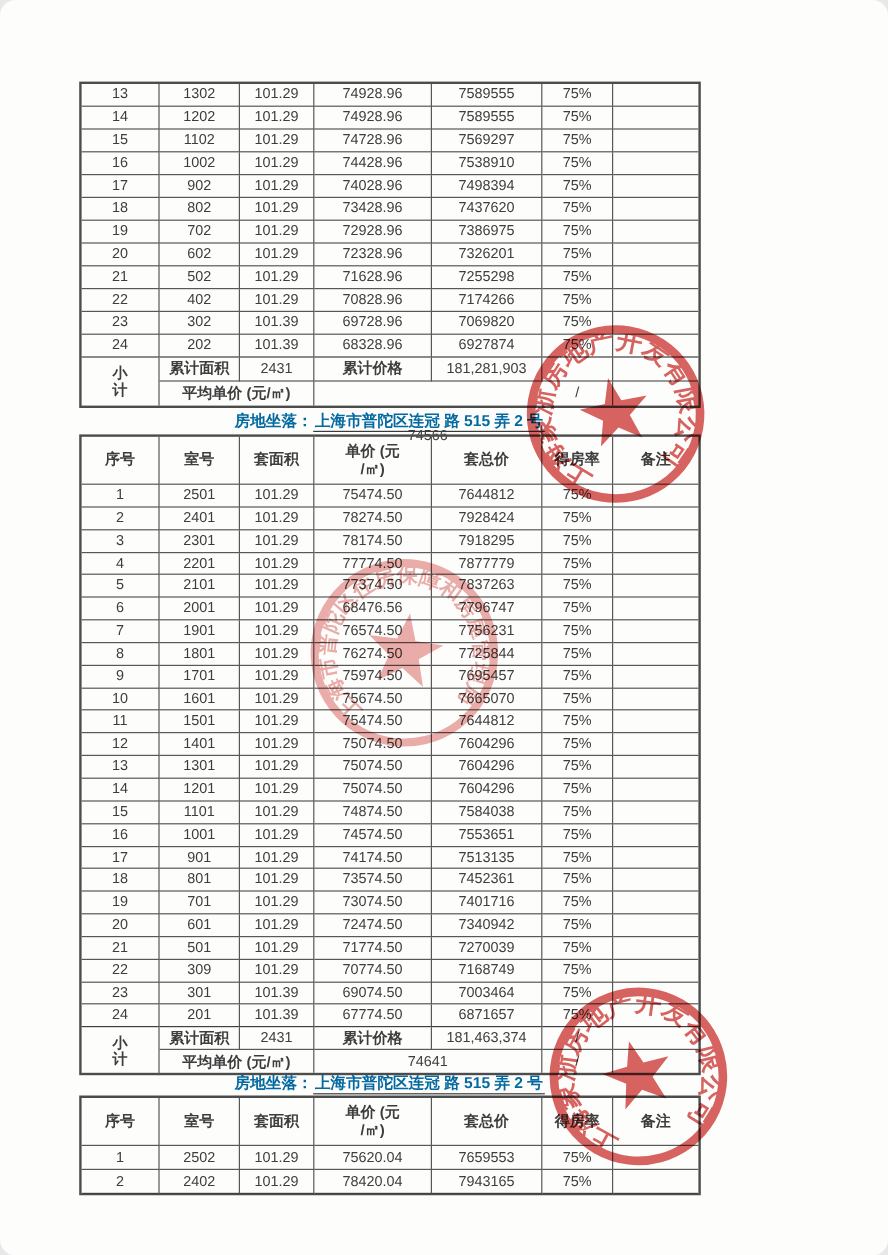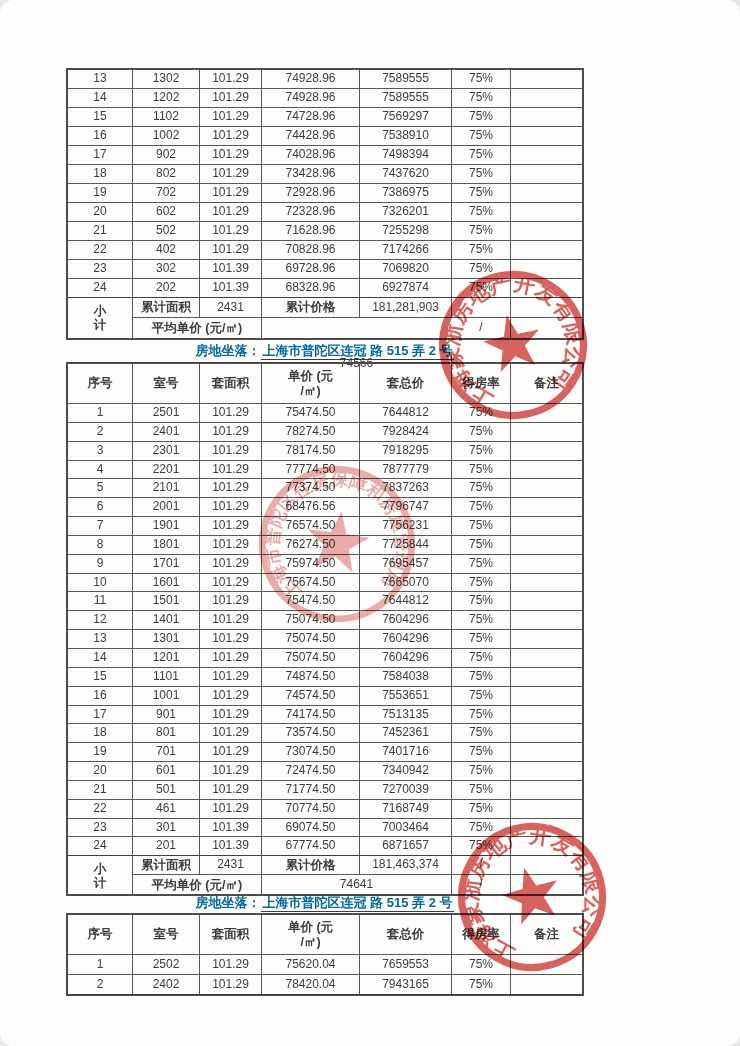--- a/index.html
+++ b/index.html
@@ -377,21 +377,21 @@
         <div class="td">21</div>
         <div class="td">501</div>
         <div class="td">101.29</div>
         <div class="td">71774.50</div>
         <div class="td">7270039</div>
         <div class="td">75%</div>
         <div class="td"></div>
       </div>
         <div class="tr">
         <div class="td">22</div>
-        <div class="td">461</div>
+        <div class="td">309</div>
         <div class="td">101.29</div>
         <div class="td">70774.50</div>
         <div class="td">7168749</div>
         <div class="td">75%</div>
         <div class="td"></div>
       </div>
         <div class="tr">
         <div class="td">23</div>
         <div class="td">301</div>
         <div class="td">101.39</div>

